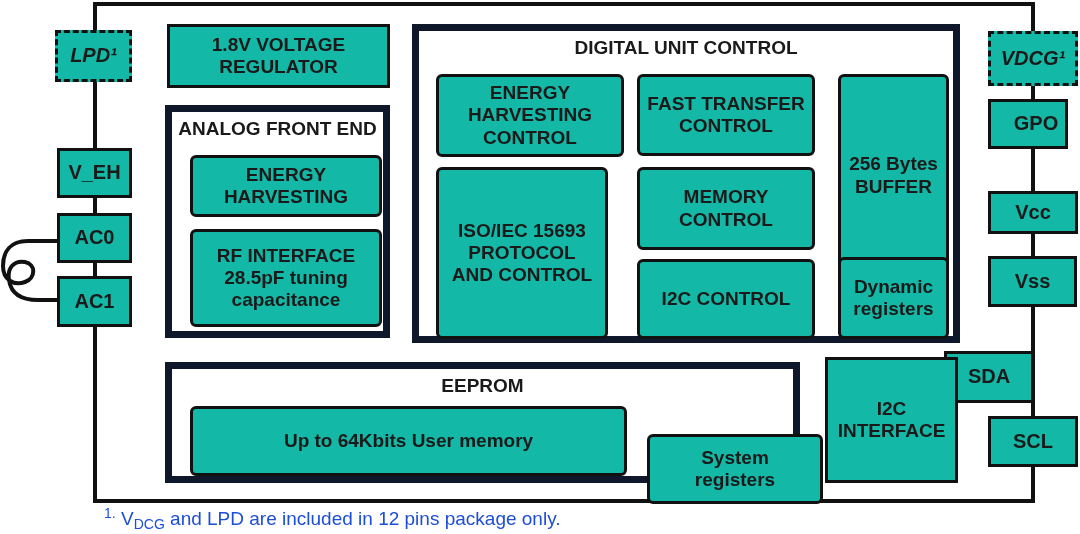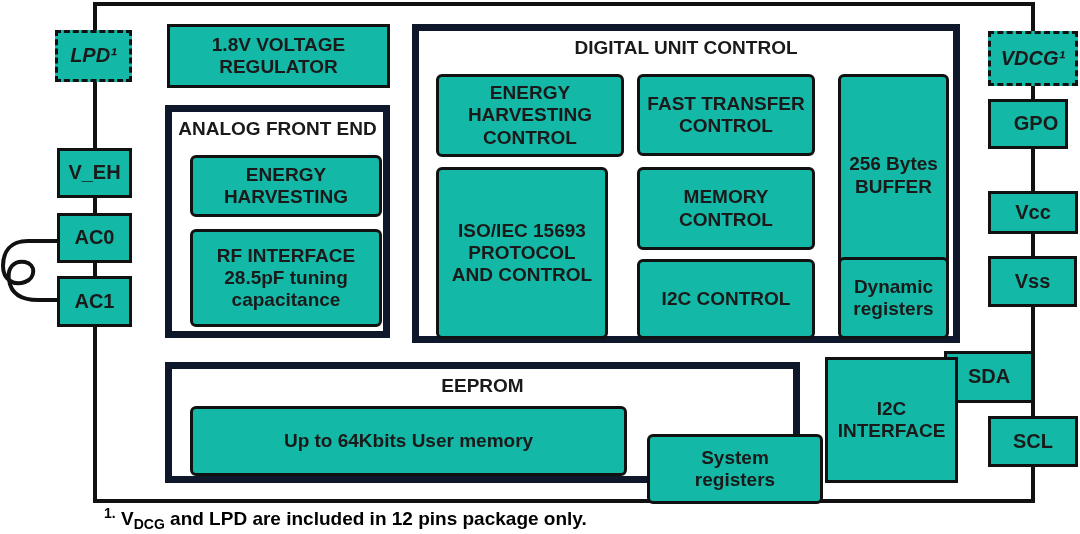--- a/index.html
+++ b/index.html
@@ -18,22 +18,22 @@
   .container{
     position:absolute;box-sizing:border-box;border:7px solid #0f172a;background:#ffffff;z-index:2;
   }
   .container .title{
     position:absolute;top:6px;left:0;right:0;text-align:center;
     font-size:19px;font-weight:700;white-space:pre-line;
   }
   .container .box{z-index:3;border-radius:6px;}
   .coil{position:absolute;left:0;top:228px;z-index:1;}
   .footnote{
-    position:absolute;left:104px;top:505px;font-size:19px;color:#000000;
-    white-space:nowrap;z-index:2;font-weight:700;
+    position:absolute;left:104px;top:505px;font-size:19px;color:#1d4ed8;
+    white-space:nowrap;z-index:2;font-weight:400;
   }
   .footnote .fn-num{font-size:14px;vertical-align:7px;}
   .footnote .fn-sub{font-size:14px;vertical-align:-4px;}
 </style>
 </head>
 <body>
 
 <div class="canvas">
 
   <div class="line" style="left:93px;top:2px;width:942px;height:4px;"></div>

